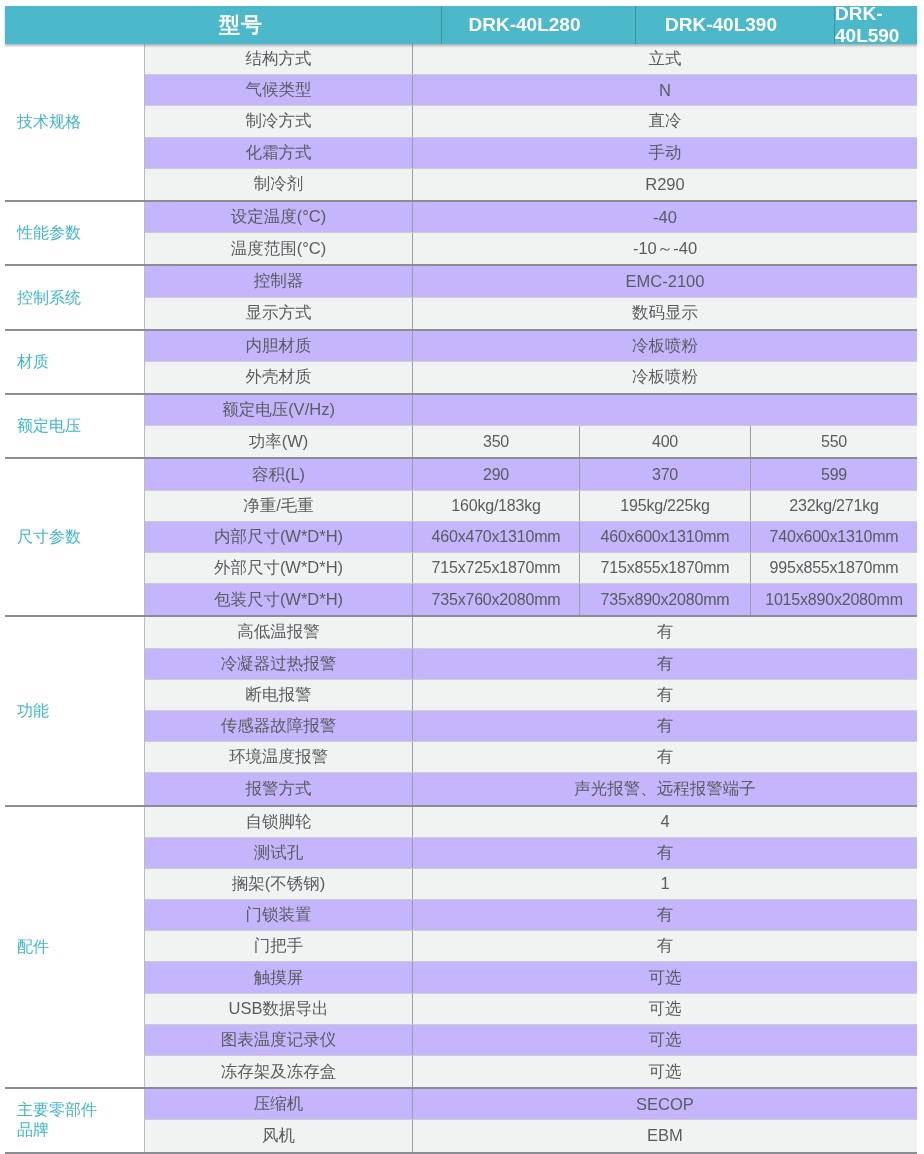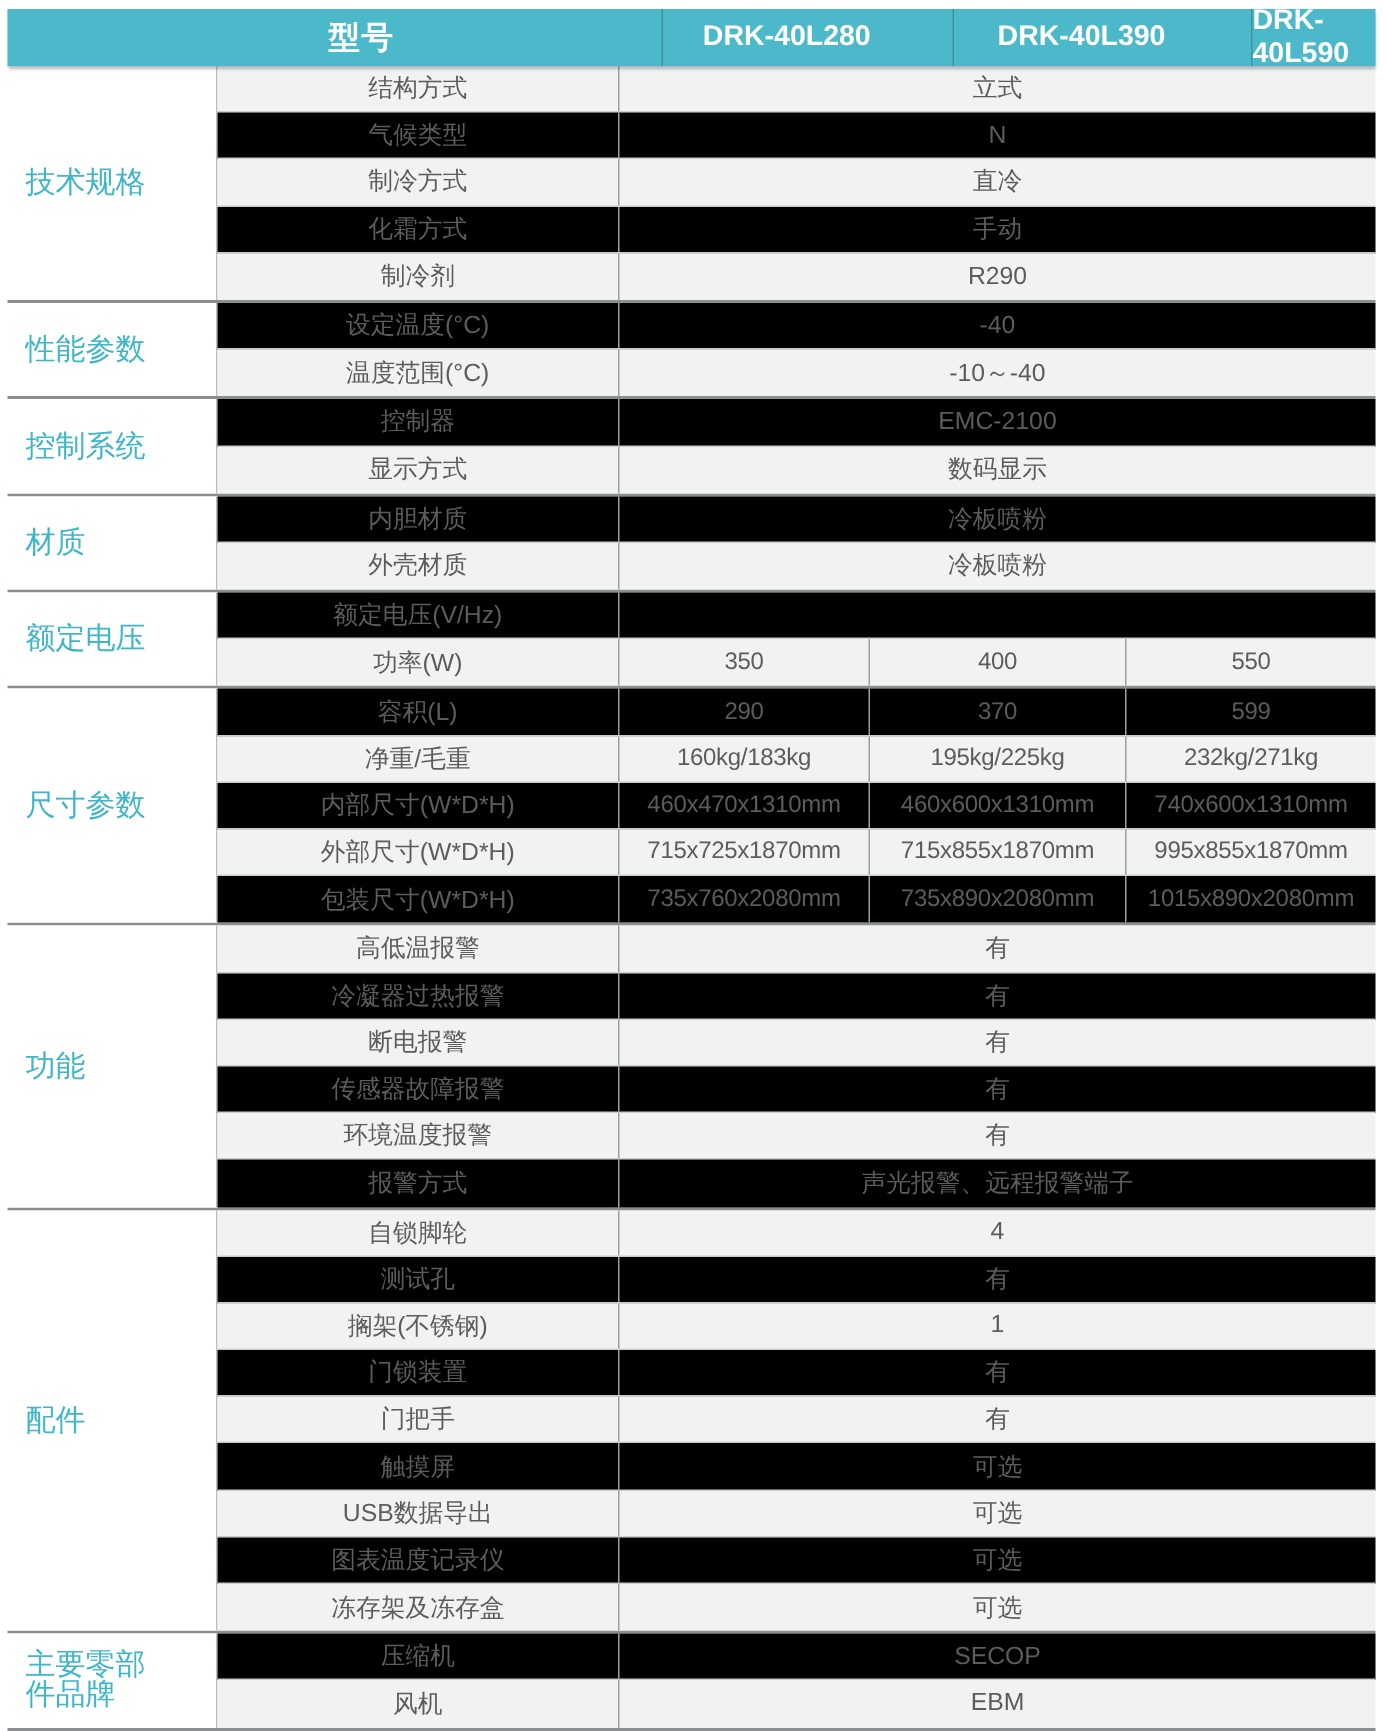--- a/index.html
+++ b/index.html
@@ -32,29 +32,29 @@
   .th-col.c2{width:171px}
   .th-col.c3{flex:1}
 
   
   .tbody{border-bottom:2px solid var(--dark-line,#8a8e91);position:relative;z-index:1;}
   .section{display:flex;border-top:2px solid var(--dark-line,#8a8e91);}
   .section:first-child{border-top:none;}
   .sec-cat{
     width:140px;box-sizing:border-box;padding-left:12px;
     display:flex;align-items:center;background:#fff;
-    color:var(--cat,#3fb6c8);font-size:20px;line-height:20px;
+    color:var(--cat,#3fb6c8);font-size:16px;line-height:20px;
     border-right:1px solid var(--vline-light,#b9bdbf);
   }
   .sec-cat span{max-width:92px;}
   .sec-rows{flex:1;}
   .row{
     display:flex;height:31.2px;box-sizing:border-box;
     border-bottom:1px solid var(--row-line,#cacdce);
-    color:var(--text,#5a5c5e);font-size:16.5px;background:#000000;
+    color:var(--text,#5a5c5e);font-size:16.5px;background:#c4b5fd;
   }
   .row:last-child{border-bottom:none;}
   .row.stripe{background:var(--stripe,#f1f2f2);}
   .cell{display:flex;align-items:center;justify-content:center;box-sizing:border-box;white-space:nowrap;}
   .cell-param{width:268px;border-right:1px solid var(--vline,#9b9fa2);}
   .cell-merged{flex:1;}
   .cell-v{font-size:16px;letter-spacing:-0.2px;}
   .cell-v.v1{width:166px;}
   .cell-v.v2{width:171px;border-left:1px solid var(--vline,#9b9fa2);}
   .cell-v.v3{flex:1;border-left:1px solid var(--vline,#9b9fa2);}

